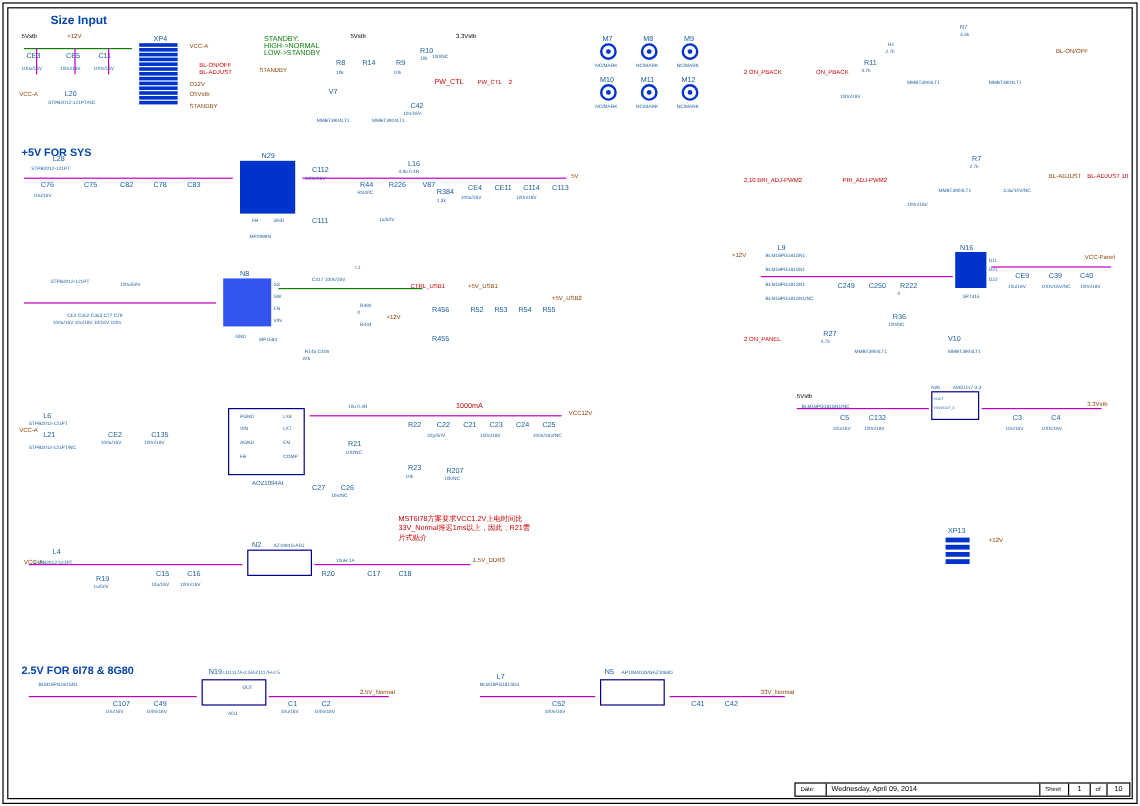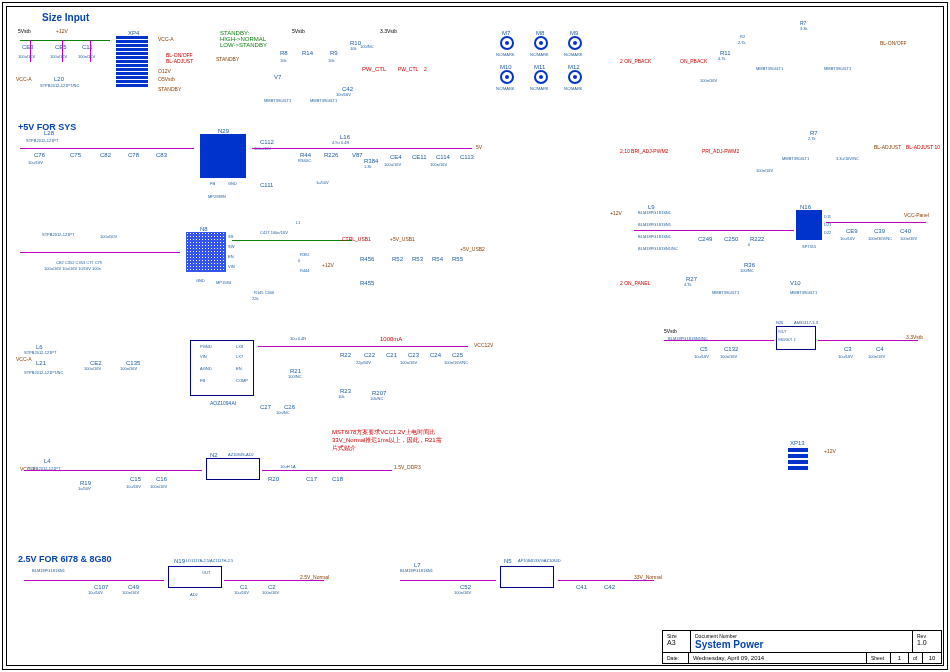--- a/index.html
+++ b/index.html
@@ -378,34 +378,20 @@
 
 <div class="txt" style="top:440px;left:790px">XP13</div>
 <div class="connector" style="top:448px;left:788px;width:20px;height:4px"></div>
 <div class="connector" style="top:454px;left:788px;width:20px;height:4px"></div>
 <div class="connector" style="top:460px;left:788px;width:20px;height:4px"></div>
 <div class="connector" style="top:466px;left:788px;width:20px;height:4px"></div>
 <div class="txt brown" style="top:448px;left:824px;font-size:5px">+12V</div>
 
 <div class="title-block">
   <div class="tb-row">
-    <div class="tb-cell" style="width:28px">
-      <div style="font-size:5px">Size</div>
-      <div style="font-size:7px">A3</div>
-    </div>
-    <div class="tb-cell" style="flex:1">
-      <div style="font-size:5px">Document Number</div>
-      <div class="tb-sub">System Power</div>
-    </div>
-    <div class="tb-cell" style="width:28px">
-      <div style="font-size:5px">Rev</div>
-      <div style="font-size:7px">1.0</div>
-    </div>
-  </div>
-  <div class="tb-row">
     <div class="tb-cell" style="width:26px;font-size:5px">Date:</div>
     <div class="tb-cell" style="flex:1;font-size:6px">Wednesday, April 09, 2014</div>
     <div class="tb-cell" style="width:24px;font-size:5px">Sheet</div>
     <div class="tb-cell" style="width:18px;font-size:6px;text-align:center">1</div>
     <div class="tb-cell" style="width:14px;font-size:5px">of</div>
     <div class="tb-cell" style="width:18px;font-size:6px;text-align:center">10</div>
   </div>
 </div>
 
 </body></html>

